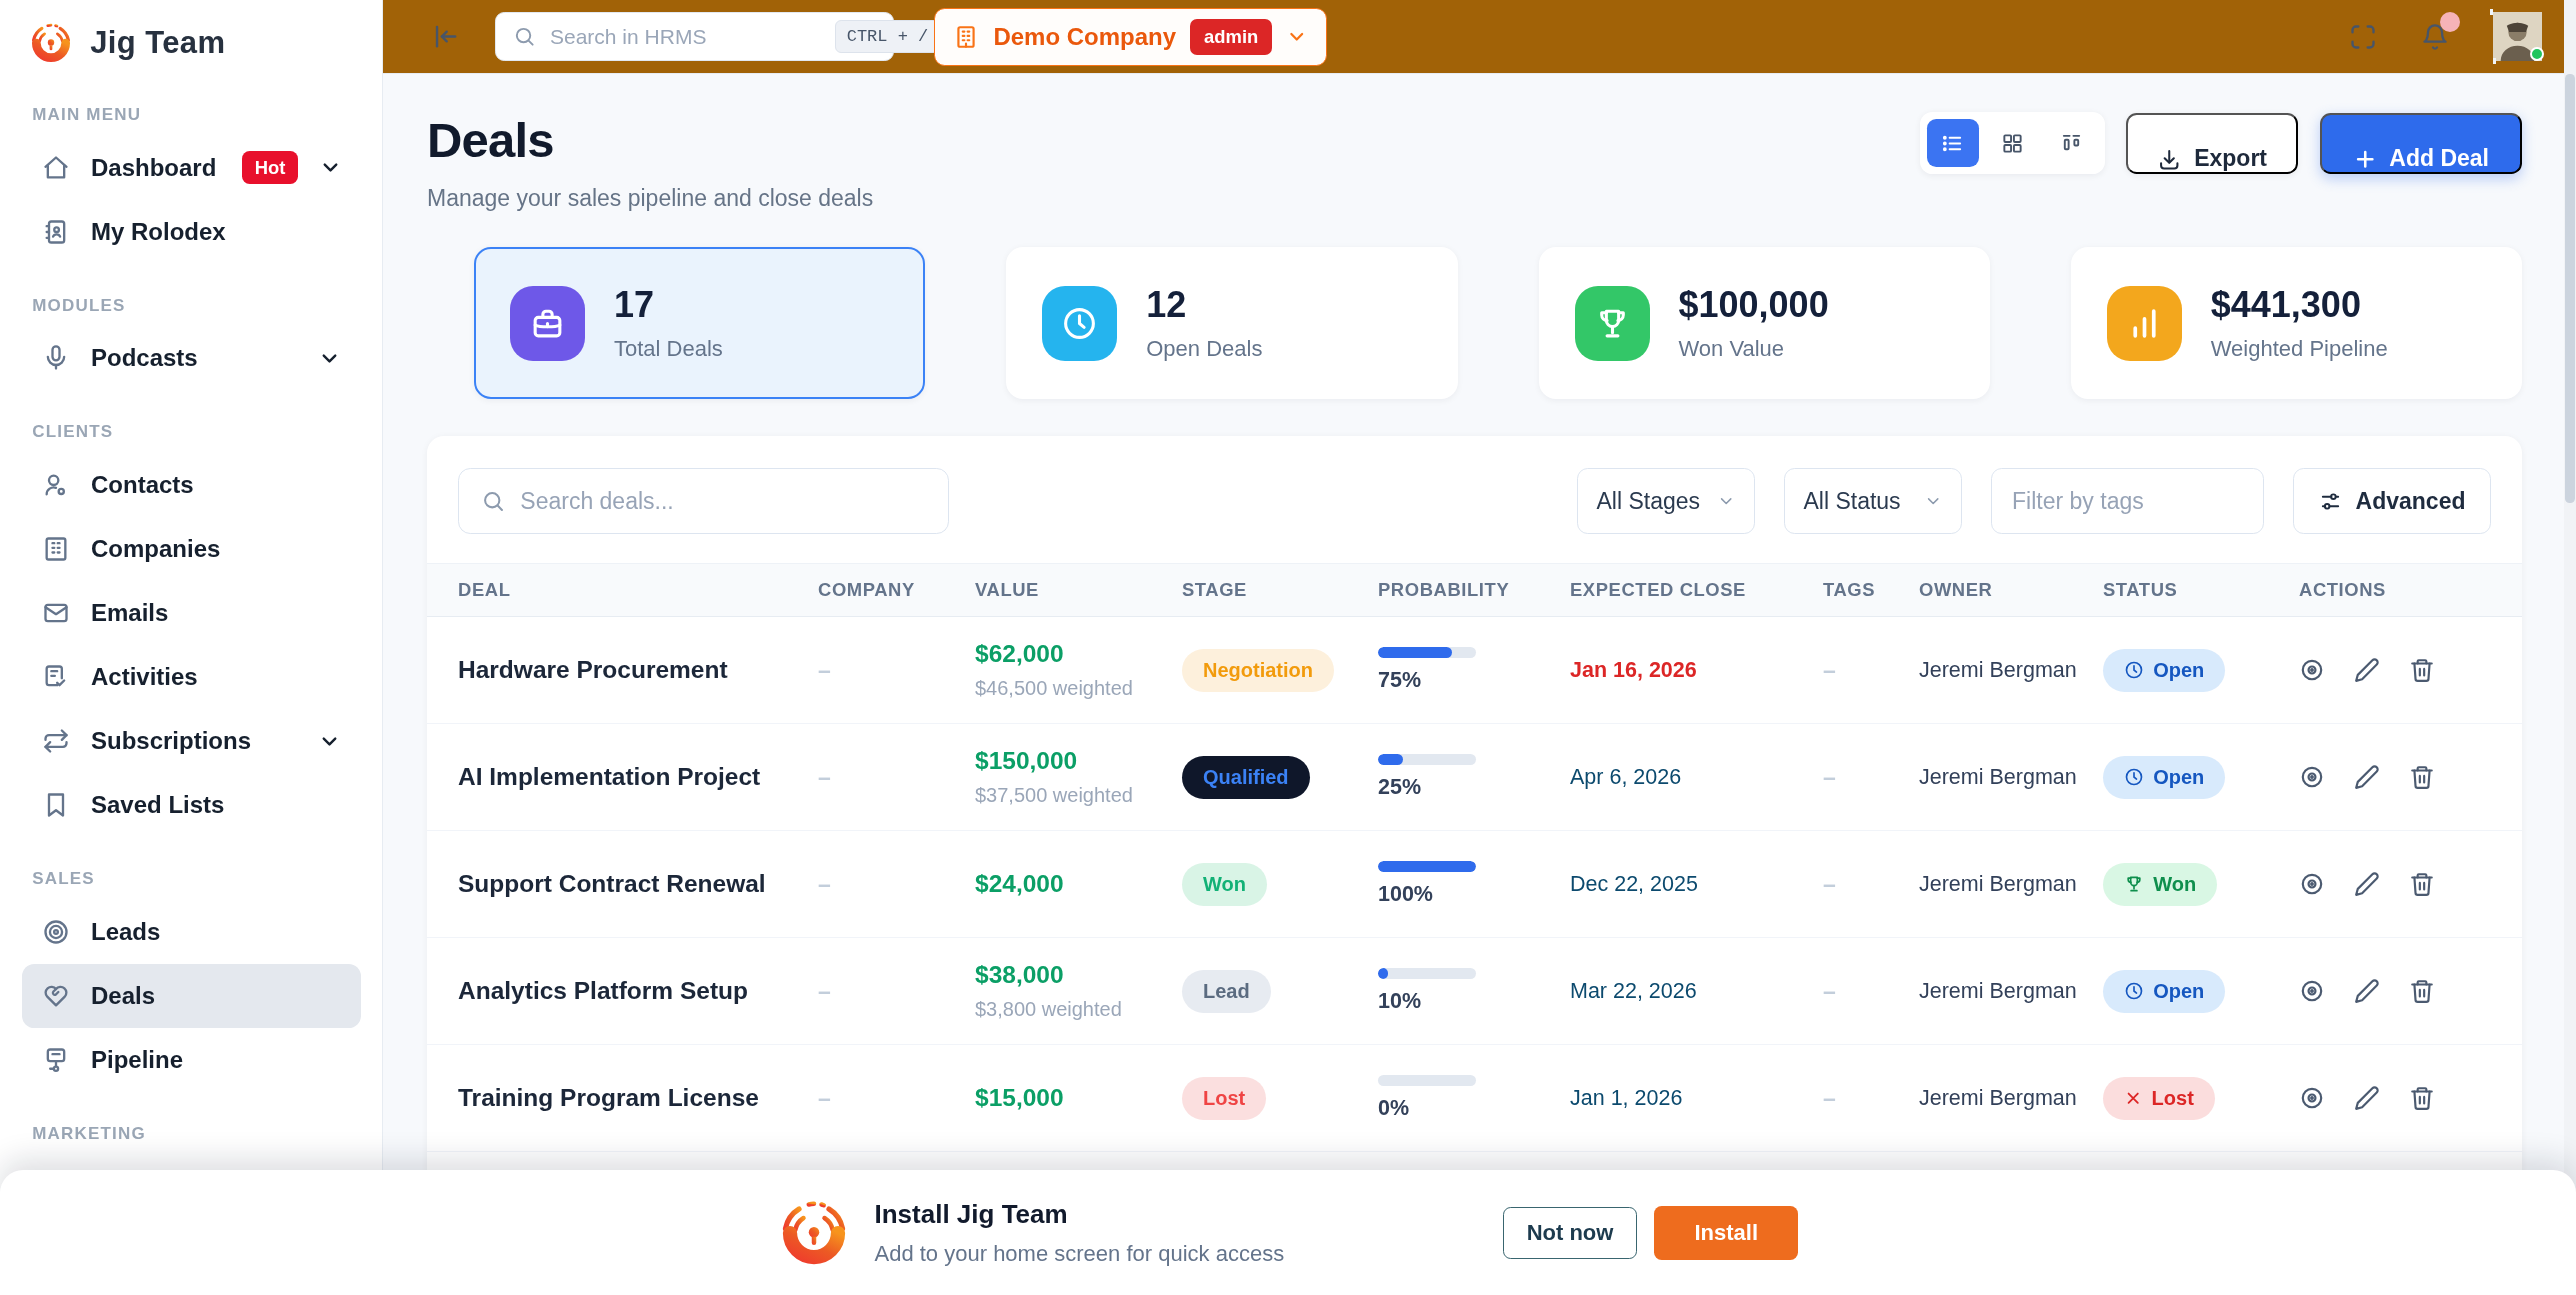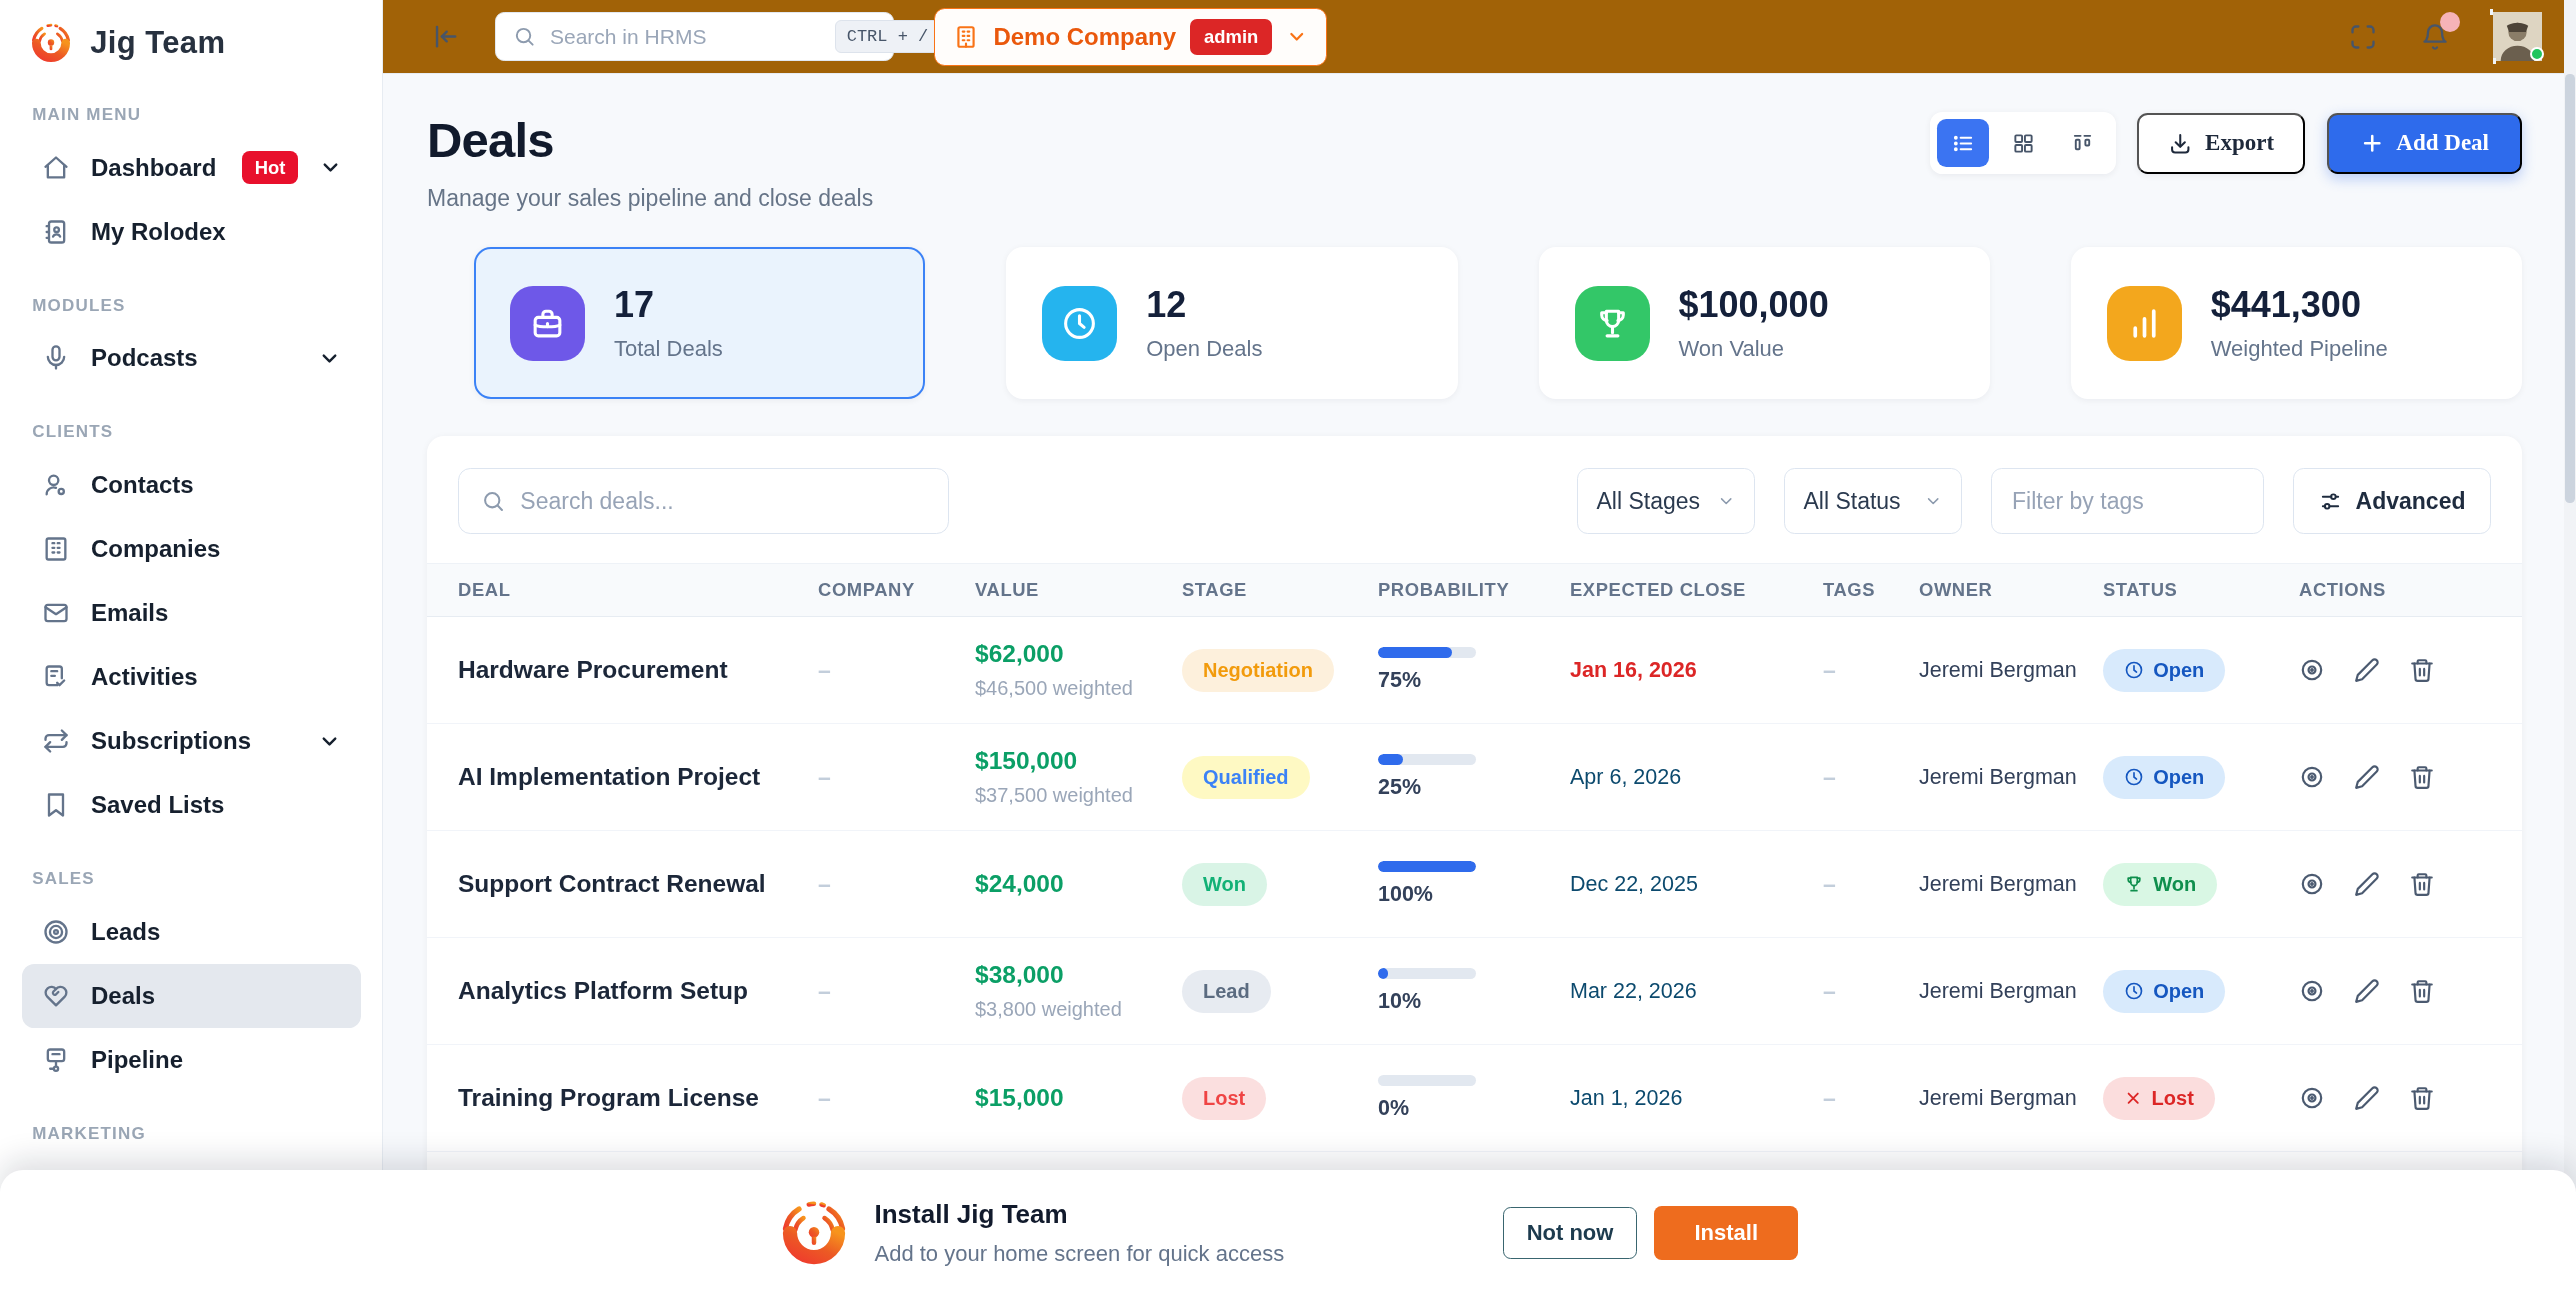--- a/index.html
+++ b/index.html
@@ -39,21 +39,21 @@
 
   
   .main { position:absolute; left:383px; top:74px; right:0; bottom:0; background:#f7f9fc; padding:38px 54px 0 44px; }
   .page-head { display:flex; align-items:flex-start; }
   .page-title { font-size:49px; font-weight:bold; color:#111a2c; letter-spacing:-0.8px; }
   .page-subtitle { font-size:23px; color:#667487; margin-top:17px; }
   .head-actions { margin-left:auto; display:flex; align-items:center; gap:21.5px; }
   .view-toggle { display:flex; align-items:center; gap:7.7px; background:#fff; border-radius:12.3px; padding:7px; box-shadow:0 1.5px 6.1px rgba(15,23,42,.06); }
   .vt-btn { width:52px; height:48px; border-radius:9.2px; display:flex; align-items:center; justify-content:center; color:#475569; cursor:pointer; }
   .vt-btn.active { background:#3b74f2; color:#fff; }
-  .btn { display:flex; align-items:center; gap:12.3px; height:61px; border-radius:10.7px; font-size:23px; font-weight:bold; cursor:pointer;font-family:Liberation Serif, serif; }
+  .btn { display:flex; align-items:flex-end; gap:12.3px; height:61px; border-radius:10.7px; font-size:23px; font-weight:bold; cursor:pointer; }
   .btn-export { background:#fff; color:#1e293b; padding:0 29px; box-shadow:0 1.5px 6.1px rgba(15,23,42,.06); }
   .btn-add { background:#2e6bec; color:#fff; padding:0 31px; box-shadow:0 4.6px 12.3px rgba(46,107,236,.3); }
 
   
   .stats { display:grid; grid-template-columns:repeat(4,1fr); gap:34px; margin-top:35px; }
   .stat-card { background:#fff; border:2.3px solid transparent; border-radius:17px; height:152px; display:flex; align-items:center; gap:29px; padding:0 15.3px 0 34px; box-shadow:0 1.5px 6.1px rgba(15,23,42,.05); cursor:pointer;margin-left:47px; }
   .stat-card.selected { border-color:#3b82f6; background:#eaf3fd; }
   .stat-icon { width:75px; height:75px; border-radius:23px; display:flex; align-items:center; justify-content:center; color:#fff; flex:0 0 auto; }
   .si-purple { background:#6e58e8; }
   .si-cyan { background:#25b4ee; }
@@ -78,21 +78,21 @@
   .tgrid { display:grid; grid-template-columns:360px 157px 207px 196px 192px 253px 96px 184px 196px 1fr; align-items:center; padding:0 31px; }
   .thead { height:54px; background:#f8fafc; border-top:0.8px solid #eef2f7; border-bottom:0.8px solid #e7ecf2; }
   .th { font-size:18.4px; font-weight:bold; color:#64748b; letter-spacing:0.6px; }
   .trow { height:107px; border-bottom:0.8px solid #f1f4f9; cursor:pointer; }
   .deal-name { font-size:24.5px; font-weight:bold; color:#1c2739; }
   .dash { color:#c3cedb; font-size:23px; font-weight:bold; }
   .val-main { font-size:24.5px; font-weight:bold; color:#0b9f66; }
   .val-weighted { font-size:20px; color:#9aa6b8; margin-top:9.2px; min-height:20px; }
   .badge { display:inline-flex; align-items:center; gap:9.2px; font-size:20px; font-weight:bold; border-radius:766px; padding:10px 21px; }
   .stage-negotiation { background:#fdf0dc; color:#f29b0c; }
-  .stage-qualified { background:#fef9c3; color:#3b82f6; }
+  .stage-qualified { background:#0f172a; color:#3b82f6; }
   .stage-won { background:#d9f4e6; color:#12b176; }
   .stage-lead { background:#e7ebf1; color:#5b6b80; }
   .stage-lost { background:#fbdfdf; color:#ef4444; }
   .prob-track { width:98px; height:10.7px; border-radius:6.1px; background:#e2e8f0; overflow:hidden; }
   .prob-fill { height:100%; border-radius:6.1px; background:#2f6bec; }
   .prob-label { font-size:21.5px; font-weight:bold; color:#33415a; margin-top:10.7px; }
   .close-date { font-size:21.5px; color:#0c4a6e; }
   .close-date.overdue { color:#dc2626; font-weight:bold; }
   .owner-name { font-size:21.5px; color:#33415a; }
   .status-open { background:#d8eafc; color:#1557c0; }

